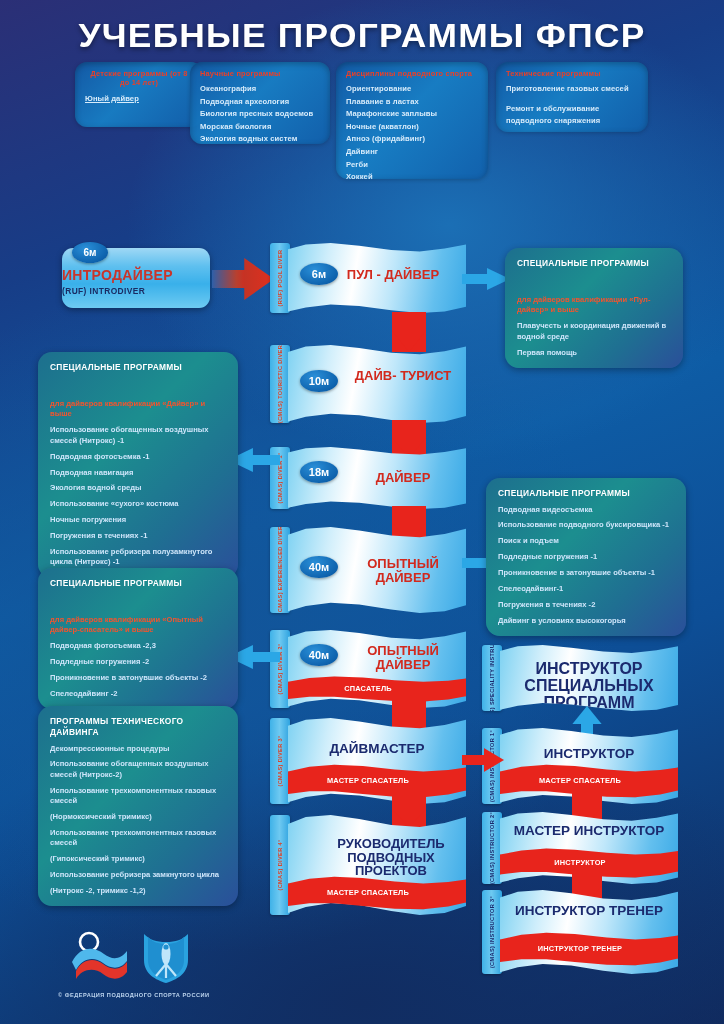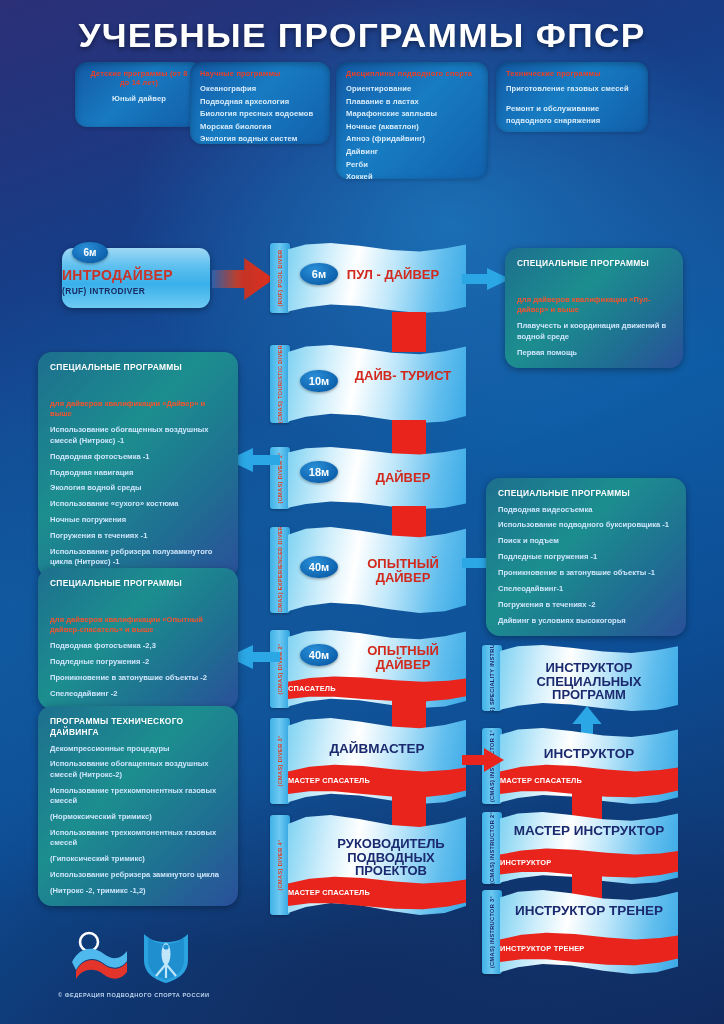--- a/index.html
+++ b/index.html
@@ -45,21 +45,21 @@
     margin-bottom: 5px; letter-spacing: .2px;
   }
   .topbox .it {
     color: #d8ecfb; font-size: 7.6px; font-weight: bold;
     line-height: 12.6px; letter-spacing: .1px;
   }
   #tb1 { left: 75px;  top: 62px;  width: 128px; height: 65px; }
   #tb2 { left: 190px; top: 62px;  width: 140px; height: 82px; }
   #tb3 { left: 336px; top: 62px;  width: 152px; height: 117px;}
   #tb4 { left: 496px; top: 62px;  width: 152px; height: 70px; }
-  #tb1 .it { text-align: center; margin-top: 6px; }
+  #tb1 .it { text-align: left; margin-top: 6px; text-decoration: underline; }
   #tb1 .hd { text-align: center; }
   #tb4 .it { margin-bottom: 7px; }
   
   .panel {
     position: absolute;
     border-radius: 14px;
     padding: 10px 12px;
     background: linear-gradient(135deg, #1d6f8e 0%, #1c8e8f 40%, #1f6f92 72%, #2a4f9a 100%);
     box-shadow: 0 2px 7px rgba(0,0,0,.33);
   }
@@ -137,21 +137,21 @@
     clip-path: polygon(0% 22%, 12% 8%, 26% 2%, 42% 6%, 60% 16%, 76% 22%, 90% 18%, 100% 10%,
                        100% 78%, 90% 90%, 76% 98%, 60% 96%, 42% 88%, 26% 80%, 12% 80%, 0% 88%);
     box-shadow: 0 1px 3px rgba(0,0,0,.3);
   }
   .ribbon .rt {
     position: absolute; left: 0; width: 100%; top: 50%;
     transform: translateY(-50%);
     text-align: center; color: #ffffff; font-weight: bold;
     font-size: 7.4px; line-height: 9.4px; letter-spacing: .2px;
   }
-  .ribbon.right .rt { text-align: left; padding-right: 18px; }
+  .ribbon.right .rt { text-align: center; padding-right: 18px; }
   .adown {
     position: absolute;
     background: #e8241c;
   }
   .adown .shaft { position:absolute; left:30%; top:0; width:40%; height:52%; background:#e8241c; }
   .adown .head {
     position:absolute; left:0; top:46%; width:100%; height:54%;
     background:#e8241c;
     clip-path: polygon(0% 0%, 100% 0%, 50% 100%);
   }
@@ -317,21 +317,21 @@
     <div class="bt" style="top:22px; font-size:13px;padding-left:28px;">РУКОВОДИТЕЛЬ ПОДВОДНЫХ ПРОЕКТОВ</div>
   </div>
   <div class="ribbon right" style="left:288px; top:876px; width:178px; height:34px;">
     <div class="rt">МАСТЕР СПАСАТЕЛЬ</div>
   </div>
 
   <div class="vtab navytext" style="left:482px; top:645px; width:20px; height:66px;">
     <span>(CMAS) SPECIALITY INSTRUCTOR</span>
   </div>
   <div class="banner navy" style="left:500px; top:645px; width:178px; height:66px;">
-    <div class="bt" style="top:16px; font-size:13px;">ИНСТРУКТОР СПЕЦИАЛЬНЫХ ПРОГРАММ</div>
+    <div class="bt" style="top:16px; font-size:16px;">ИНСТРУКТОР СПЕЦИАЛЬНЫХ ПРОГРАММ</div>
   </div>
   <div class="aup cyan" style="left:572px; top:706px; width:30px; height:34px;">
     <div class="shaft"></div>
       <div class="head"></div>
   </div>
 
   <div class="vtab navytext" style="left:482px; top:728px; width:20px; height:76px;">
     <span>(CMAS) INSTRUCTOR 1°</span>
   </div>
   <div class="banner navy" style="left:500px; top:728px; width:178px; height:76px;">

